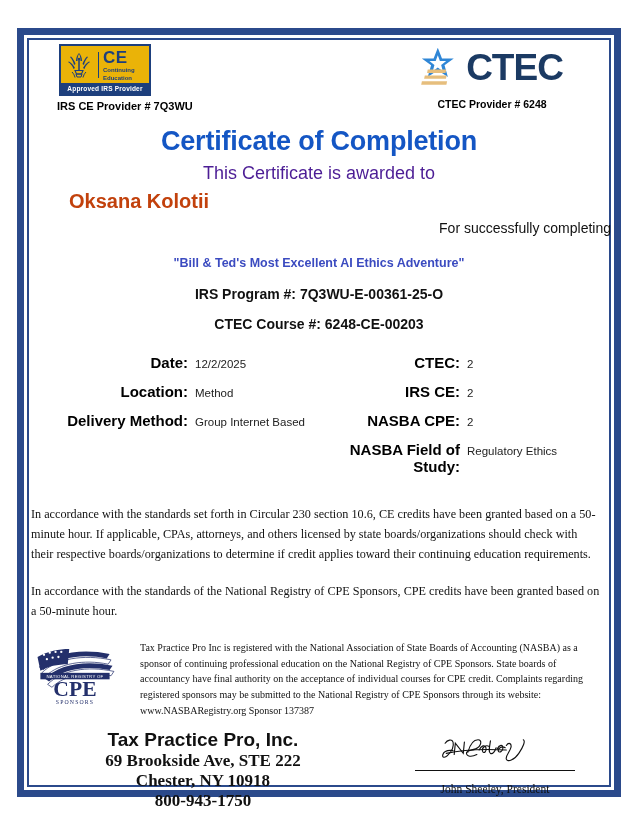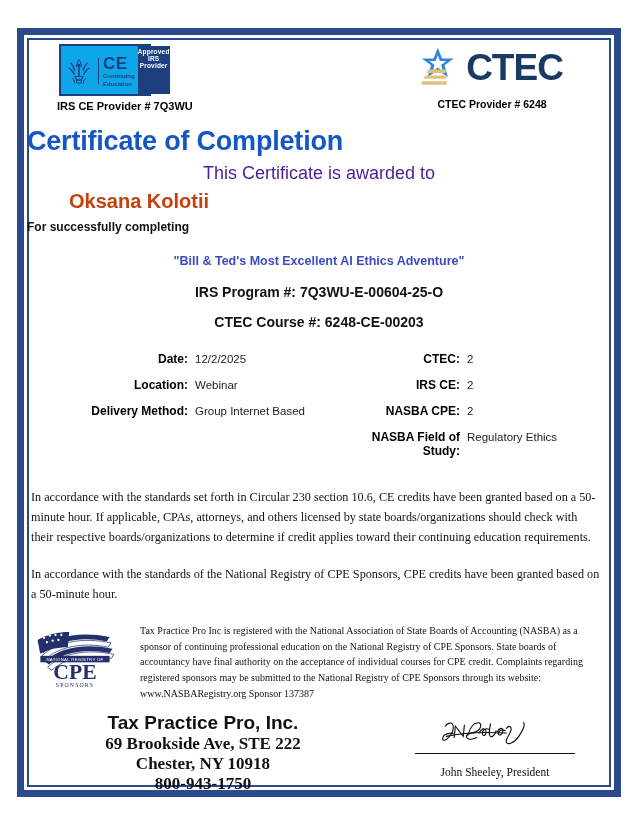--- a/index.html
+++ b/index.html
@@ -60,22 +60,22 @@
     left: 30px;
     top: 6px;
     width: 200px;
   }
   .irs-logo {
     width: 92px;
     height: 52px;
     border: 2px solid #1d3f7d;
     box-sizing: border-box;
     display: flex;
-    flex-direction: row;
-    background: #0ea5e9;
+    flex-direction: column;
+    background: #eab308;
     margin-left: 2px;
   }
   .irs-logo-top {
     flex: 1;
     display: flex;
     align-items: center;
     padding: 2px 3px 0 3px;
   }
   .irs-eagle {
     width: 30px;
@@ -150,20 +150,21 @@
   }
   .ctec-provider-text {
     font-size: 10.5px;
     font-weight: bold;
     color: #000000;
     margin-top: 10px;
   }
 
   
   .cert-title {
+    text-align: center;
     font-size: 27px;
     font-weight: bold;
     color: #1456c4;
     margin-top: 6px;
     letter-spacing: -0.2px;
   }
   .awarded-to {
     text-align: center;
     font-size: 18px;
     color: #4c1d95;
@@ -172,23 +173,23 @@
   }
   .recipient {
     text-align: left;
     font-size: 20px;
     font-weight: bold;
     color: #c2410c;
     margin-top: 6px;
     padding-left: 42px;
   }
   .for-completing {
-    text-align: left;
-    font-size: 12px;
-    font-weight: bold;
+    text-align: right;
+    font-size: 14px;
+    font-weight: normal;
     color: #111111;
     margin-top: 7px;
   }
   .course-title {
     text-align: center;
     font-size: 12.5px;
     font-weight: bold;
     color: #3b4bc0;
     margin-top: 20px;
   }
@@ -214,21 +215,21 @@
     grid-template-columns: 168px 150px 122px 120px;
     row-gap: 12px;
     font-size: 11.5px;
     align-items: baseline;
   }
   .d-label {
     text-align: right;
     font-weight: bold;
     color: #000000;
     padding-right: 7px;
-    font-size: 12px;
+    font-size: 15px;
   }
   .d-value {
     text-align: left;
     color: #222222;
     font-size: 11.5px;
   }
   .d-empty { }
 
   
   .body-text {
@@ -374,31 +375,31 @@
         </div>
         <div class="ctec-provider-text">CTEC Provider # 6248</div>
       </div>
     </div>
 
     <div class="cert-title">Certificate of Completion</div>
     <div class="awarded-to">This Certificate is awarded to</div>
     <div class="recipient">Oksana Kolotii</div>
     <div class="for-completing">For successfully completing</div>
     <div class="course-title">"Bill &amp; Ted's Most Excellent AI Ethics Adventure"</div>
-    <div class="program-line">IRS Program #: 7Q3WU-E-00604-25-O</div>
+    <div class="program-line">IRS Program #: 7Q3WU-E-00361-25-O</div>
     <div class="course-line">CTEC Course #: 6248-CE-00203</div>
 
     <div class="details">
       <div class="d-label">Date:</div>
       <div class="d-value">12/2/2025</div>
       <div class="d-label">CTEC:</div>
       <div class="d-value">2</div>
 
       <div class="d-label">Location:</div>
-      <div class="d-value">Webinar</div>
+      <div class="d-value">Method</div>
       <div class="d-label">IRS CE:</div>
       <div class="d-value">2</div>
 
       <div class="d-label">Delivery Method:</div>
       <div class="d-value">Group Internet Based</div>
       <div class="d-label">NASBA CPE:</div>
       <div class="d-value">2</div>
 
       <div class="d-empty"></div>
       <div class="d-empty"></div>

